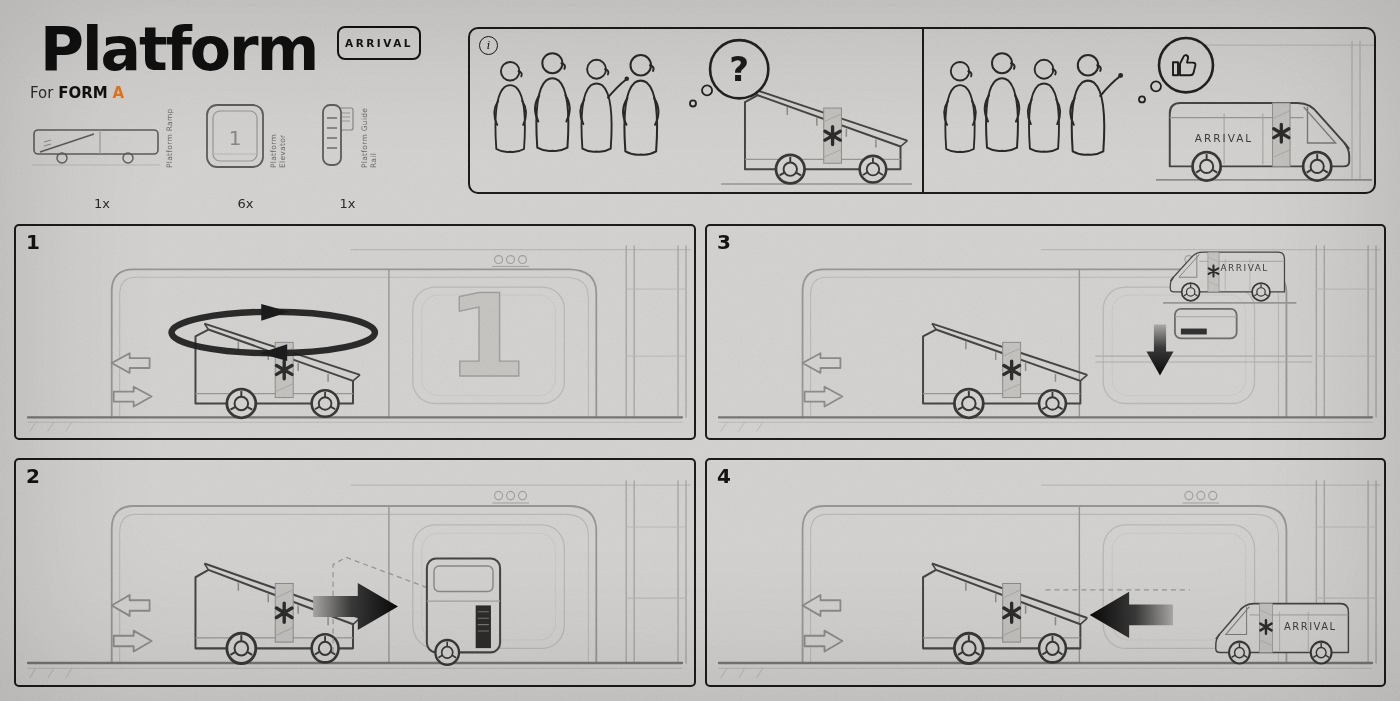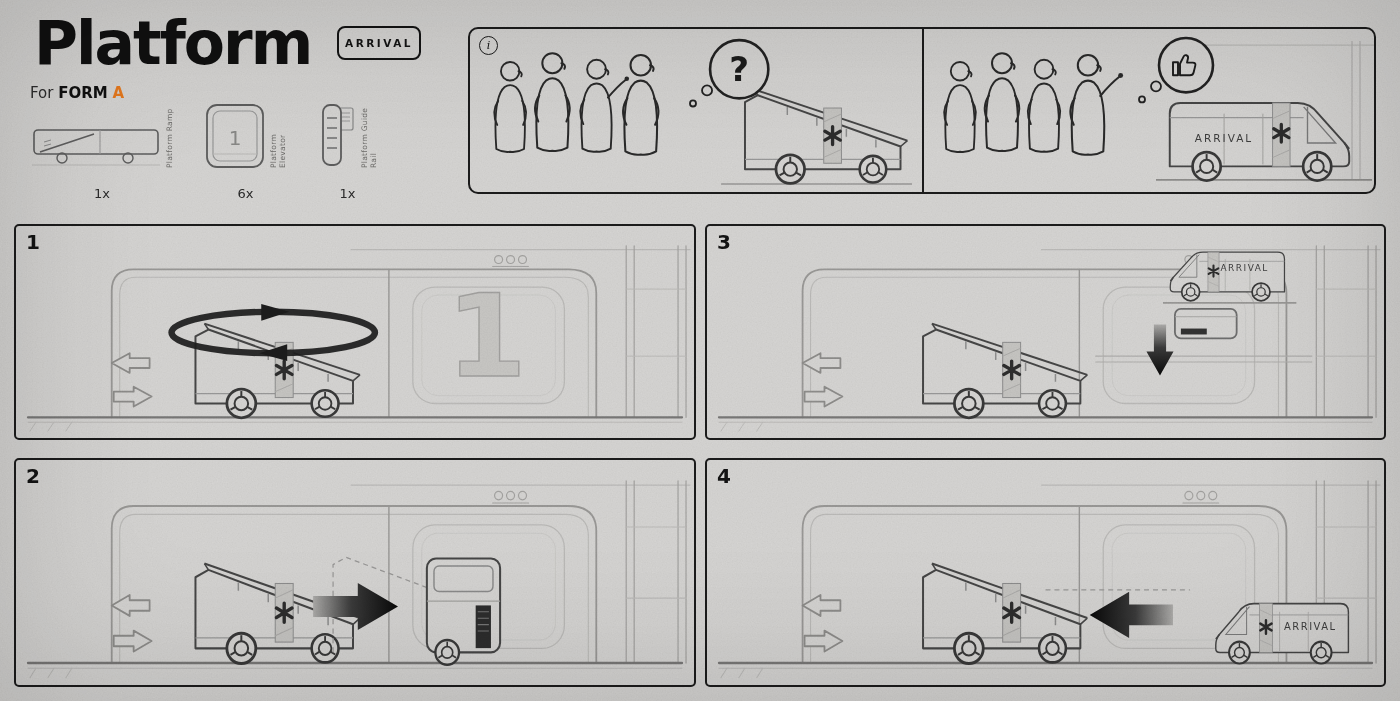--- a/index.html
+++ b/index.html
@@ -3,35 +3,35 @@
 <meta charset="utf-8">
 <style>
   html,body{margin:0;padding:0;background:#c9c8c6;}
   .page{position:relative;width:1400px;height:701px;background:#d7d6d4;overflow:hidden;
         font-family:"DejaVu Sans","Liberation Sans",sans-serif;color:#141414;}
   .page::after{content:"";position:absolute;inset:0;pointer-events:none;
         box-shadow:inset 0 0 160px rgba(0,0,0,.16);z-index:40;}
   .grain{position:absolute;inset:0;width:100%;height:100%;opacity:.45;z-index:39;pointer-events:none;}
 
   
-  .title{position:absolute;left:26px;top:0px;font-size:60px;font-weight:800;letter-spacing:-2px;margin:8px;color:#111;}
+  .title{position:absolute;left:26px;top:0px;font-size:60px;font-weight:800;letter-spacing:-2px;margin:14px;color:#111;}
   .subtitle{position:absolute;left:30px;top:84px;font-size:15px;color:#2d2d2d;}
   .subtitle b{font-weight:800;color:#111;}
   .subtitle .accent{font-weight:800;color:#e87a1e;}
   .logo-badge{position:absolute;left:337px;top:26px;width:80px;height:30px;border:2.5px solid #141414;
         border-radius:8px;display:flex;align-items:center;justify-content:center;
         font-size:10.5px;font-weight:700;letter-spacing:2.5px;}
 
   
   .parts{position:absolute;left:30px;top:102px;display:flex;align-items:flex-end;gap:30px;}
   .part{display:flex;flex-direction:column;align-items:center;}
   .part-top{display:flex;align-items:flex-start;gap:3px;}
   .part-label{writing-mode:vertical-rl;transform:rotate(180deg);font-size:7.5px;color:#6e6d6b;
         letter-spacing:.3px;height:66px;overflow:hidden;}
-  .part-count{font-size:13px;color:#2b2b2b;margin-top:14px;}
+  .part-count{font-size:13px;color:#2b2b2b;margin-top:24px;}
 
   
   .info-panel{position:absolute;left:468px;top:27px;width:908px;height:167px;
         border:2.6px solid #1c1c1c;border-radius:10px;display:flex;box-sizing:border-box;}
   .info-half{position:relative;width:50%;height:100%;}
   .info-half.right{border-left:2.2px solid #1c1c1c;box-sizing:border-box;}
   .info-i{position:absolute;left:9px;top:7px;width:17px;height:17px;border:1.6px solid #1c1c1c;border-radius:50%;
         display:flex;align-items:center;justify-content:center;font-family:"DejaVu Serif",serif;
         font-style:italic;font-size:11px;z-index:2;}
   .info-scene{position:absolute;inset:0;width:100%;height:100%;}

